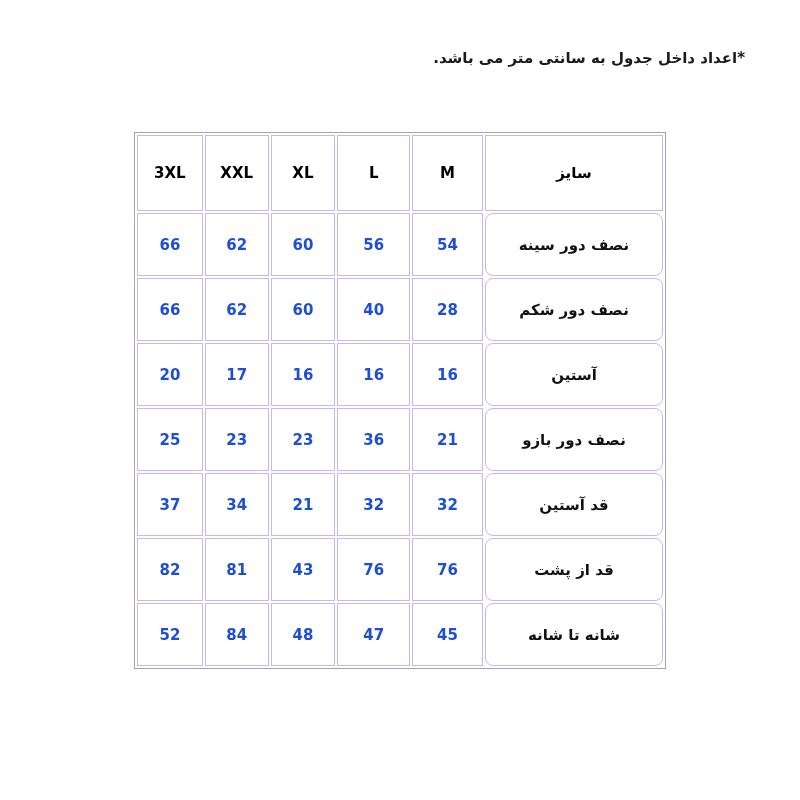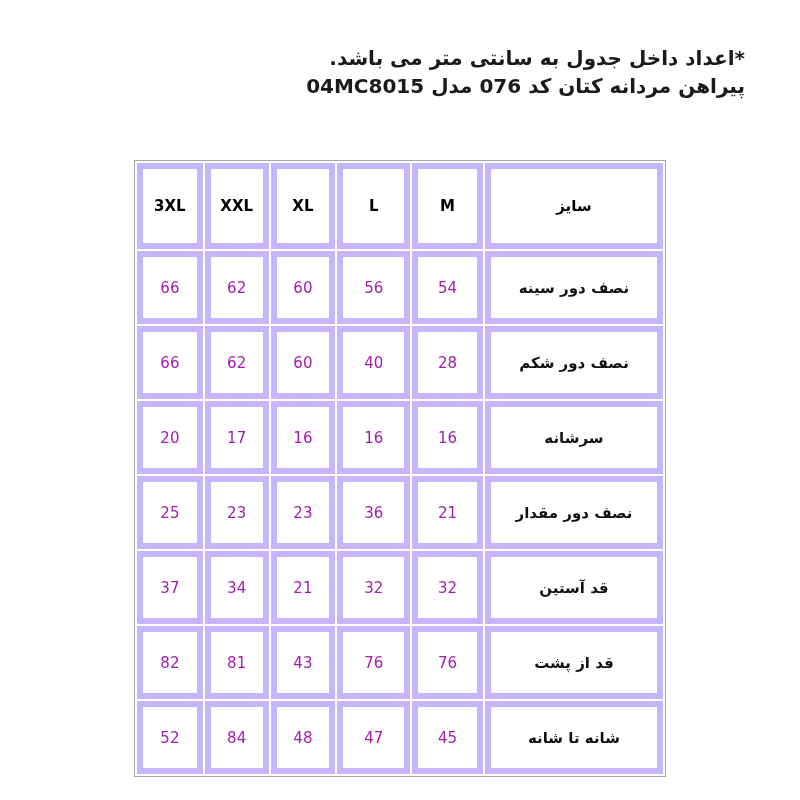--- a/index.html
+++ b/index.html
@@ -12,69 +12,69 @@
     font-family: "DejaVu Sans", sans-serif;
   }
   .notes {
     margin-top: 44px;
     padding-right: 55px;
     padding-left: 30px;
     text-align: right;
     direction: rtl;
   }
   .note-line {
-    font-size: 20px;
+    font-size: 15px;
     font-weight: bold;
     color: #1a1a1a;
     line-height: 28px;
     white-space: nowrap;
   }
   table.size-table {
     direction: rtl;
     margin: 60px auto 0 auto;
     width: 532px;
     table-layout: fixed;
     border-collapse: separate;
     border-spacing: 2px;
     border: 1px solid #a6a6a6;
     background: #ffffff;
   }
   table.size-table th,
   table.size-table td {
-    border: 6px solid #c4b5fd;
+    border: 1px solid #c4b5fd;
     text-align: center;
     vertical-align: middle;
     background: #ffffff;
     overflow: hidden;
   }
   table.size-table th {
     height: 72px;
     font-size: 15px;
     font-weight: bold;
     color: #000000;
   }
   table.size-table td {
     height: 59px;
     font-size: 15px;
-    font-weight: normal;
-    color: #a21caf;
+    font-weight: bold;
+    color: #1d4ed8;
   }
   table.size-table td.row-label {
     font-weight: bold;
     color: #111111;
+    border-radius: 8px;
   }
 </style>
 </head>
 <body>
 
 <div class="page">
 
   <div class="notes">
     <div class="note-line">*اعداد داخل جدول به سانتی متر می باشد.</div>
-    <div class="note-line">پیراهن مردانه کتان کد 076 مدل 04MC8015</div>
   </div>
 
   <table class="size-table">
     <colgroup>
       <col style="width:176px">
       <col style="width:70px">
       <col style="width:72px">
       <col style="width:64px">
       <col style="width:63px">
       <col style="width:65px">
@@ -100,29 +100,29 @@
       </tr>
       <tr>
         <td class="row-label">نصف دور شکم</td>
         <td>28</td>
         <td>40</td>
         <td>60</td>
         <td>62</td>
         <td>66</td>
       </tr>
       <tr>
-        <td class="row-label">سرشانه</td>
+        <td class="row-label">آستین</td>
         <td>16</td>
         <td>16</td>
         <td>16</td>
         <td>17</td>
         <td>20</td>
       </tr>
       <tr>
-        <td class="row-label">نصف دور مقدار</td>
+        <td class="row-label">نصف دور بازو</td>
         <td>21</td>
         <td>36</td>
         <td>23</td>
         <td>23</td>
         <td>25</td>
       </tr>
       <tr>
         <td class="row-label">قد آستین</td>
         <td>32</td>
         <td>32</td>

